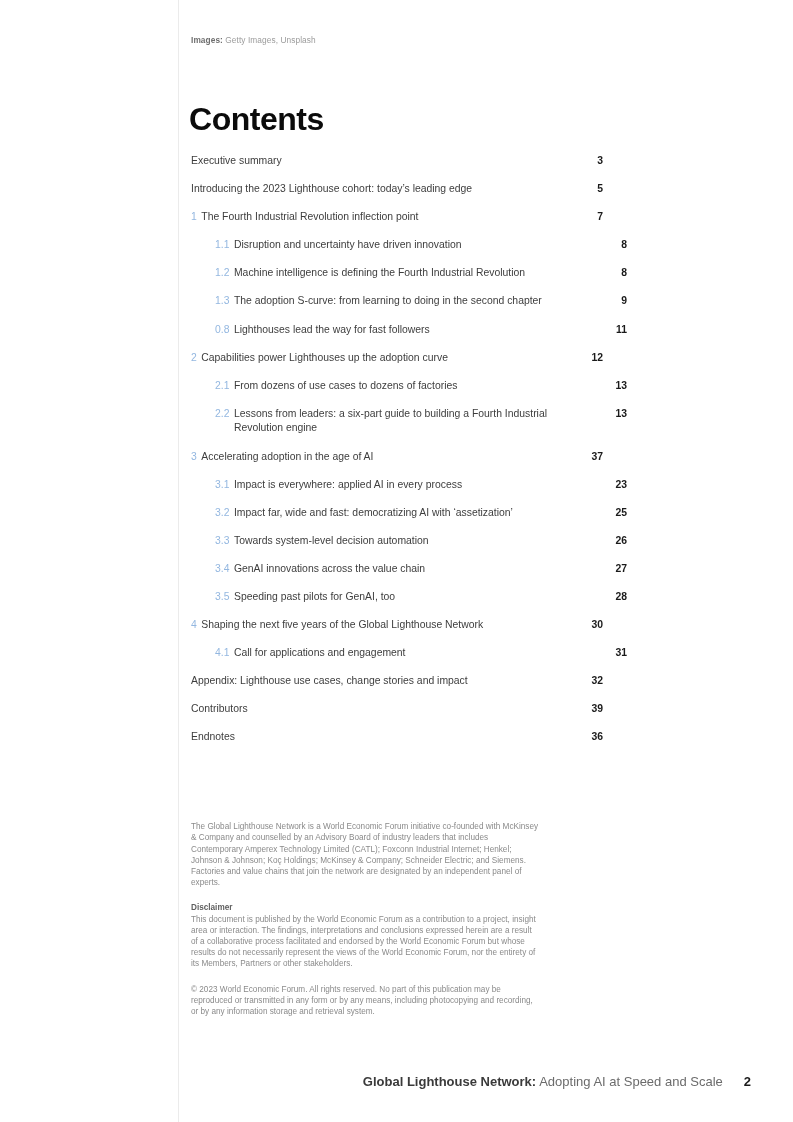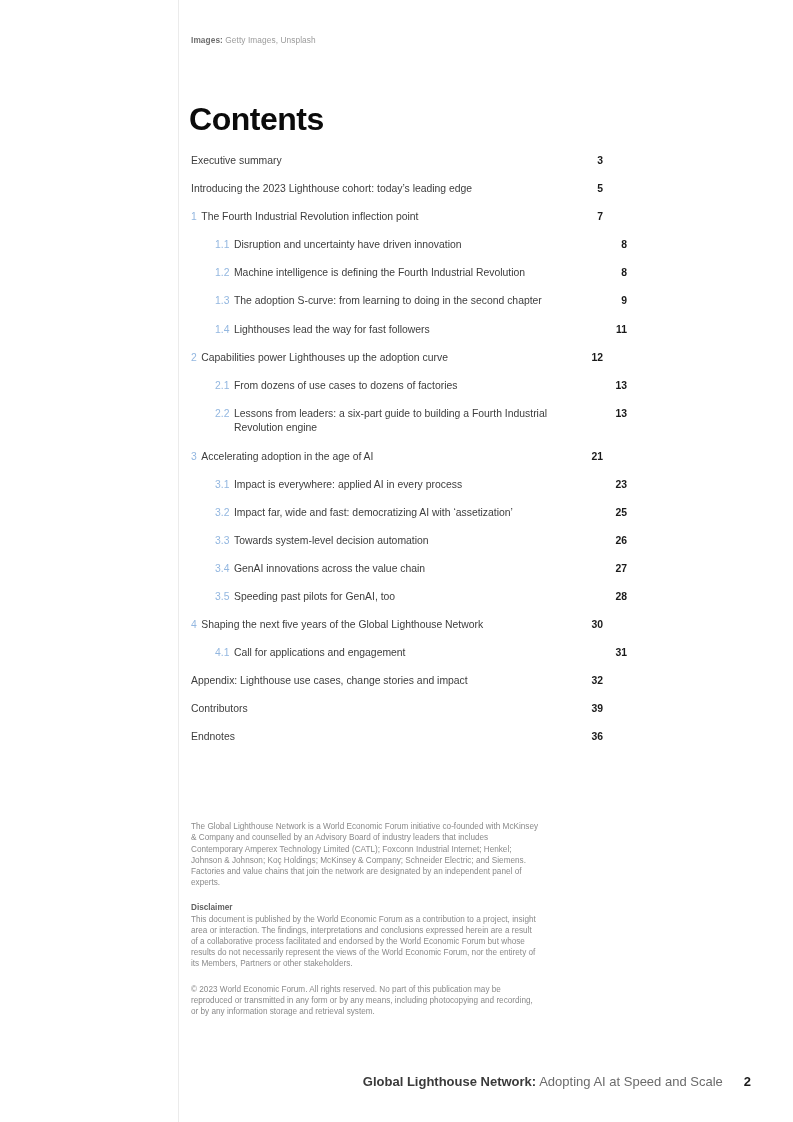--- a/index.html
+++ b/index.html
@@ -205,21 +205,21 @@
       </div>
       <div class="toc-row level-2">
         <div class="toc-main">
           <span class="toc-num">1.3</span>
           <span class="toc-label">The adoption S-curve: from learning to doing in the second chapter</span>
         </div>
         <div class="toc-page">9</div>
       </div>
       <div class="toc-row level-2">
         <div class="toc-main">
-          <span class="toc-num">1.4</span>
+          <span class="toc-num">0.8</span>
           <span class="toc-label">Lighthouses lead the way for fast followers</span>
         </div>
         <div class="toc-page">11</div>
       </div>
       <div class="toc-row level-1">
         <div class="toc-main">
           <span class="toc-num">2</span>
           <span class="toc-label">Capabilities power Lighthouses up the adoption curve</span>
         </div>
         <div class="toc-page">12</div>
@@ -236,21 +236,21 @@
           <span class="toc-num">2.2</span>
           <span class="toc-label">Lessons from leaders: a six-part guide to building a Fourth Industrial Revolution engine</span>
         </div>
         <div class="toc-page">13</div>
       </div>
       <div class="toc-row level-1">
         <div class="toc-main">
           <span class="toc-num">3</span>
           <span class="toc-label">Accelerating adoption in the age of AI</span>
         </div>
-        <div class="toc-page">21</div>
+        <div class="toc-page">37</div>
       </div>
       <div class="toc-row level-2">
         <div class="toc-main">
           <span class="toc-num">3.1</span>
           <span class="toc-label">Impact is everywhere: applied AI in every process</span>
         </div>
         <div class="toc-page">23</div>
       </div>
       <div class="toc-row level-2">
         <div class="toc-main">

